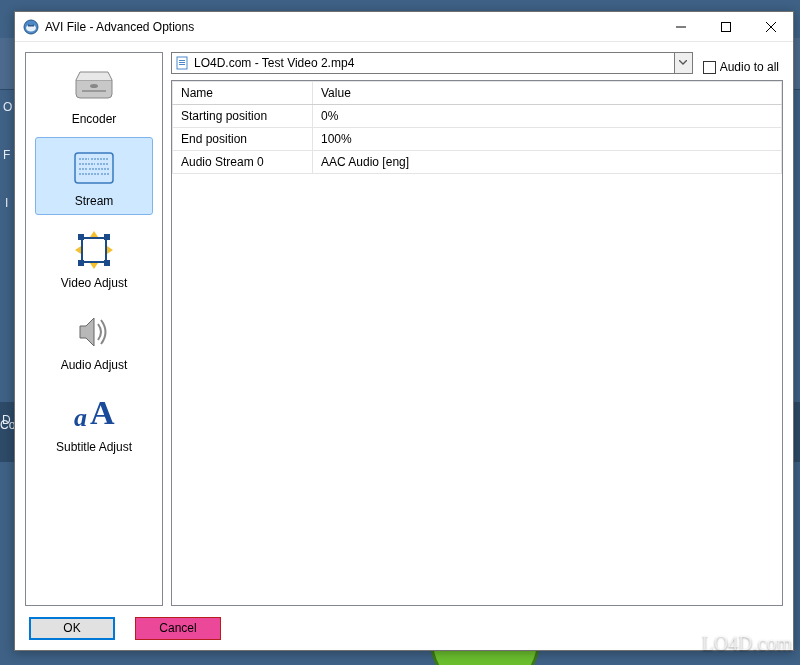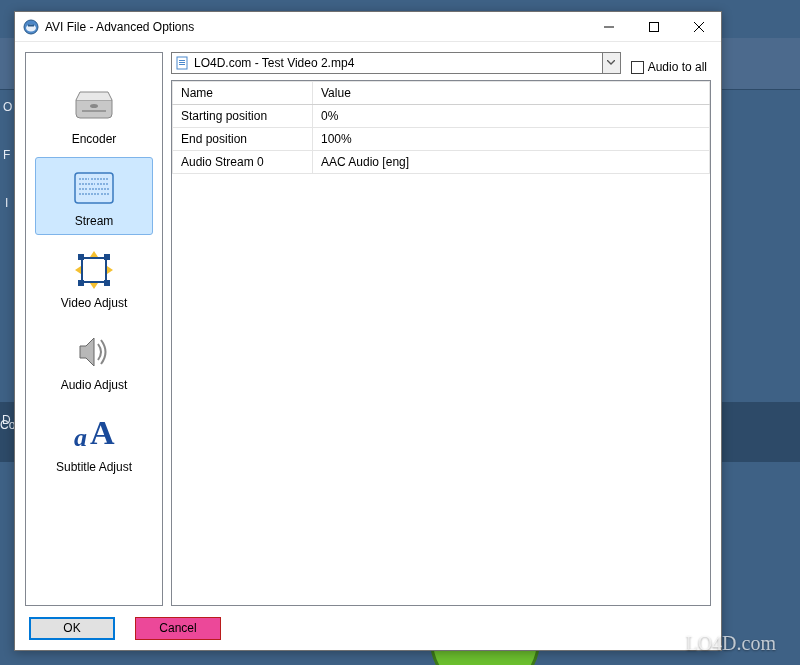--- a/index.html
+++ b/index.html
@@ -16,42 +16,42 @@
   position: absolute; inset: 0;
   background: #3e6185;
 }
 .bg-toolbar { position:absolute; left:0; top:38px; right:0; height:52px; background:#4c6a8d; border-bottom:1px solid #2d4a68;}
 .bg-strip { position:absolute; left:0; right:0; top:402px; height:60px; background:#2d4a68;}
 .bg-green { position:absolute; left:430px; bottom:-30px; width:110px; height:110px; border-radius:50%; background:#6bbf2e; border:3px solid #3d7a18;}
 .bg-text { position:absolute; font-size:12px; color:#e8eef7; }
 .window {
   position: absolute;
   left: 14px; top: 11px;
-  width: 708px; height: 640px;
+  width: 780px; height: 640px;
   background: #fff;
   border: 1px solid #707070;
   box-shadow: 0 2px 10px rgba(0,0,0,0.3);
   display: flex; flex-direction: column;
 }
 .titlebar {
   height: 30px;
   display: flex; align-items: center;
   padding: 0 0 0 8px;
   background: #fff;
   border-bottom: 1px solid #e8e8e8;
 }
 .titlebar-icon { width:16px; height:16px; margin-right:6px; display:inline-flex; align-items:center; justify-content:center;}
 .titlebar-title { flex:1; font-size:12px; color:#000;}
 .winbtn { width:45px; height:29px; display:flex; align-items:center; justify-content:center; color:#222; }
 .content {
   flex:1; display:flex; padding:10px 10px 0 10px; gap:8px;
 }
 .sidebar {
   width:138px; border:1px solid #828790; background:#fff;
-  padding:22px 4px; display:flex; flex-direction:column; gap:4px; align-items:center;
+  padding:2px 4px; display:flex; flex-direction:column; gap:4px; align-items:center;
 }
 .side-item {
   width:118px; padding:6px 2px 2px 2px; text-align:center;
   border:1px solid transparent; border-radius:3px;
 }
 .side-item.selected { background:#cde8ff; border:1px solid #7eb4ea;}
 .side-item .icon-box { height:48px; display:flex; align-items:center; justify-content:center;}
 .side-item .label { font-size:12px; color:#000; padding:2px 0 4px;}
 .main { flex:1; display:flex; flex-direction:column;}
 .toprow { display:flex; gap:6px; align-items:flex-end; margin-bottom:6px;}
@@ -72,21 +72,21 @@
 .footer {
   height:44px; display:flex; align-items:center; justify-content:flex-start;
   padding:0 14px; gap:20px;
 }
 .btn {
   min-width:86px; height:23px; background:#ec4899; border:1px solid #b91c1c;
   font-size:12px; color:#000; padding:0 12px;
 }
 .btn.primary { border:2px solid #0078d7; background:#e1e1e1;}
 .watermark {
-  position:absolute; right:24px; bottom:10px;
+  position:absolute; right:8px; bottom:10px;
   font-family: Georgia, serif; font-size:20px; color:rgba(255,255,255,0.7);
   text-shadow:0 1px 2px rgba(0,0,0,0.4);
 }
 </style>
 </head>
 <body>
 
 <div class="bg-layer">
   <div class="bg-toolbar"></div>
   <div class="bg-strip"></div>

